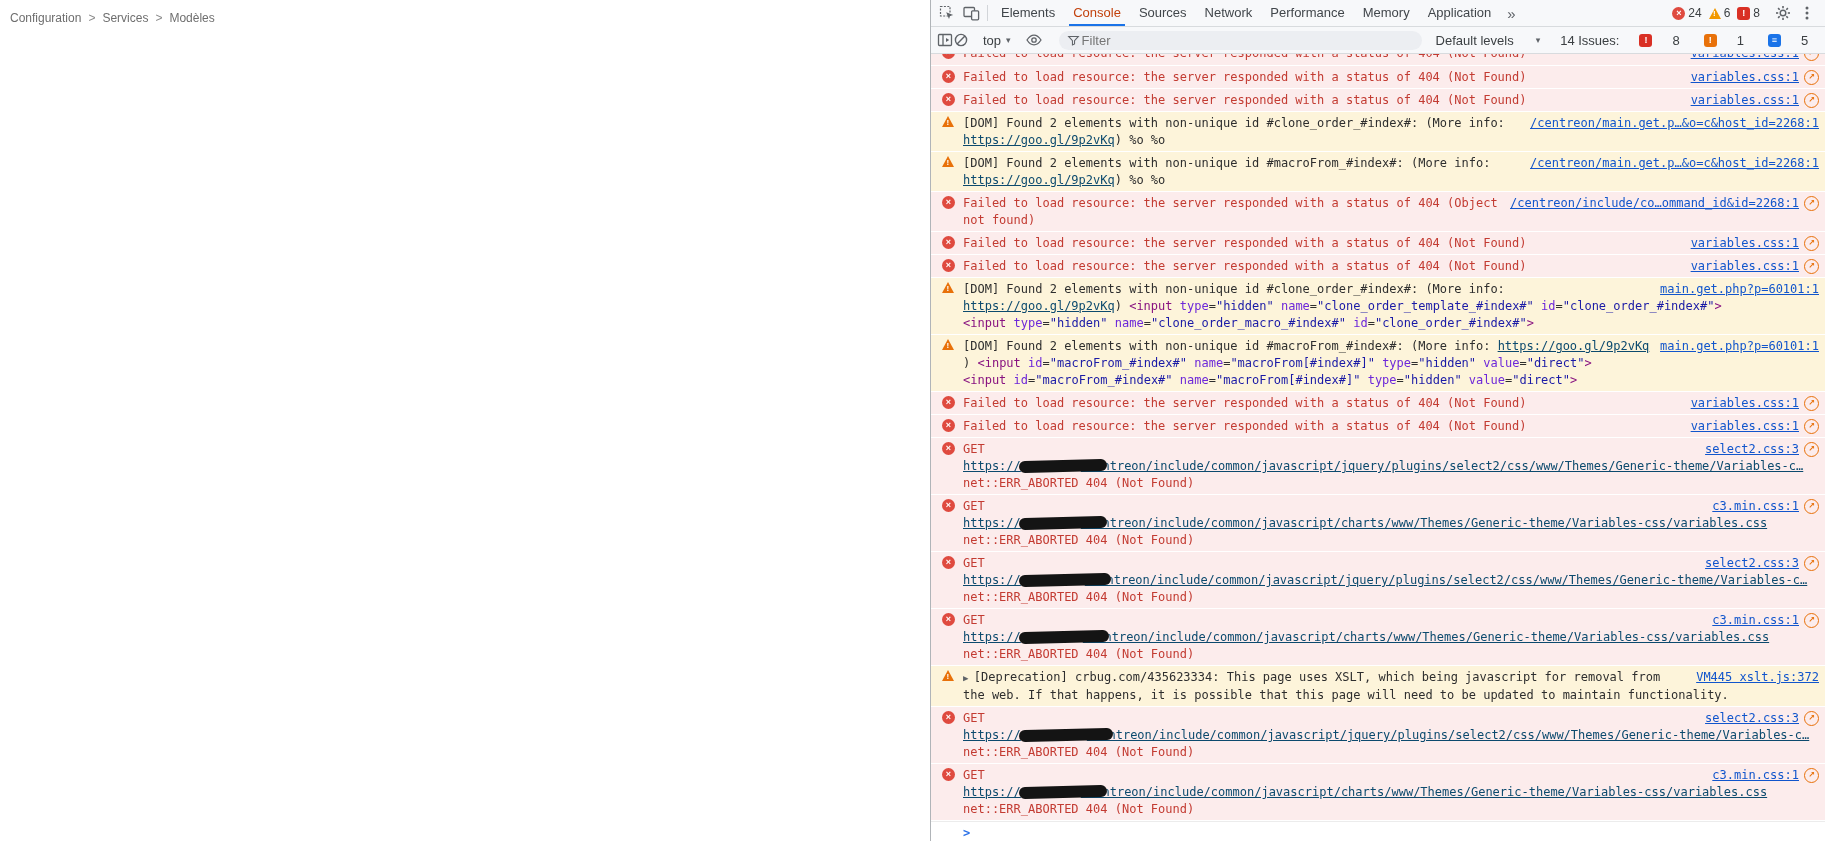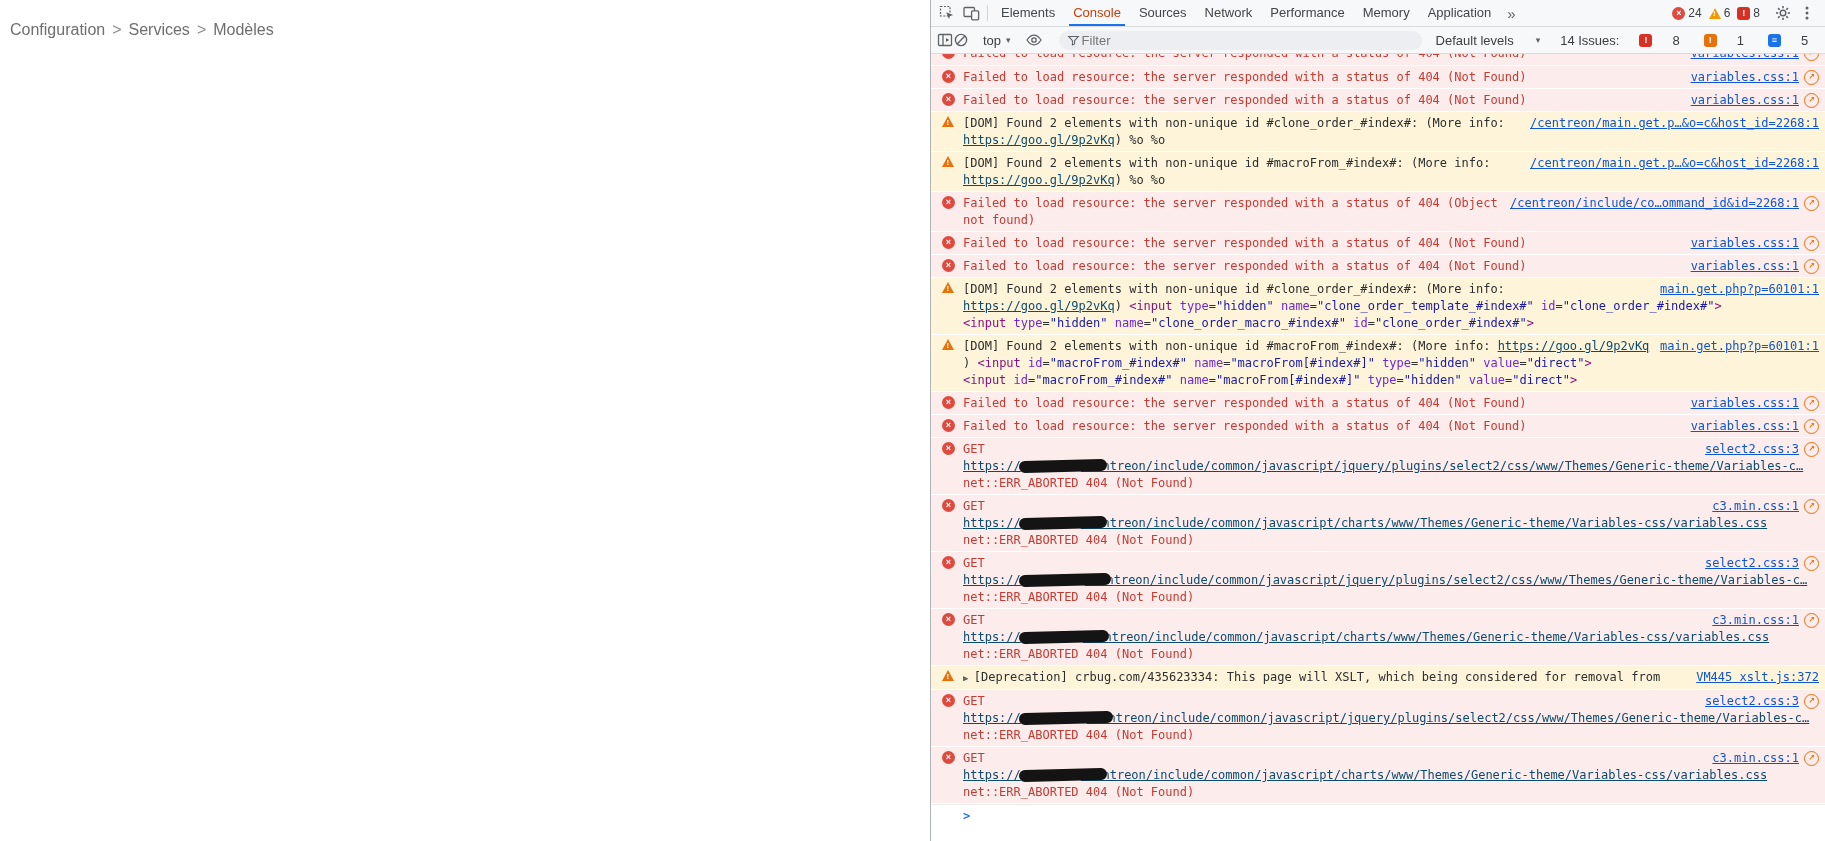--- a/index.html
+++ b/index.html
@@ -1,20 +1,20 @@
 <!DOCTYPE html>
 <html><head>
 <meta charset="utf-8">
 <style>
   html,body{margin:0;padding:0}
   body{width:1825px;height:841px;position:relative;background:#ffffff;
        font-family:"Liberation Sans",sans-serif;overflow:hidden}
 
   
-  .breadcrumb{position:absolute;top:21px;left:10px;font-size:16px;color:#6e6e6e}
+  .breadcrumb{position:absolute;top:11px;left:10px;font-size:12px;color:#6e6e6e}
   .breadcrumb .bc-item{cursor:pointer}
   .breadcrumb .bc-sep{margin:0 7px;color:#8a8a8a}
 
   
   #devtools{position:absolute;top:0;left:930px;width:895px;height:841px;
             border-left:1px solid #b0b4b8;background:#fff;box-sizing:border-box}
 
   .tabbar{height:27px;box-sizing:border-box;border-bottom:1px solid #d8dbde;background:#f7f8fa;
           display:flex;align-items:center;padding:0 6px 0 4px}
   .ticon{width:24px;height:21px;display:flex;align-items:center;justify-content:center;cursor:pointer}
@@ -361,21 +361,22 @@
           <div class="cline"><span class="sg-l">https://</span><span class="blob" style="width: 90px;"></span><span class="sg-l">/centreon/include/common/javascript/charts/www/Themes/Generic-theme/Variables-css/variables.css</span></div>
           <div class="cline"><span class="sg-p">net::ERR_ABORTED 404 (Not Found)</span></div>
         </div>
       </div>
       <div class="crow warn">
         <div class="cinner">
           <span class="cicon wtri"></span>
           <span class="srcwrap">
             <span class="srclink">VM445 xslt.js:372</span>
           </span>
-          <div class="cline"><span class="sg-exp">▶ </span><span class="sg-p">[Deprecation] crbug.com/435623334: This page will XSLT, which being considered for removal from</span></div>
+          <div class="cline"><span class="sg-exp">▶ </span><span class="sg-p">[Deprecation] crbug.com/435623334: This page uses XSLT, which being javascript for removal from</span></div>
+          <div class="cline"><span class="sg-p">the web. If that happens, it is possible that this page will need to be updated to maintain functionality.</span></div>
         </div>
       </div>
       <div class="crow error">
         <div class="cinner">
           <span class="cicon ecirc err">×</span>
           <span class="srcwrap">
             <span class="srclink">select2.css:3</span>
             <span class="extic">↗</span>
           </span>
           <div class="cline"><span class="sg-p">GET</span></div>

